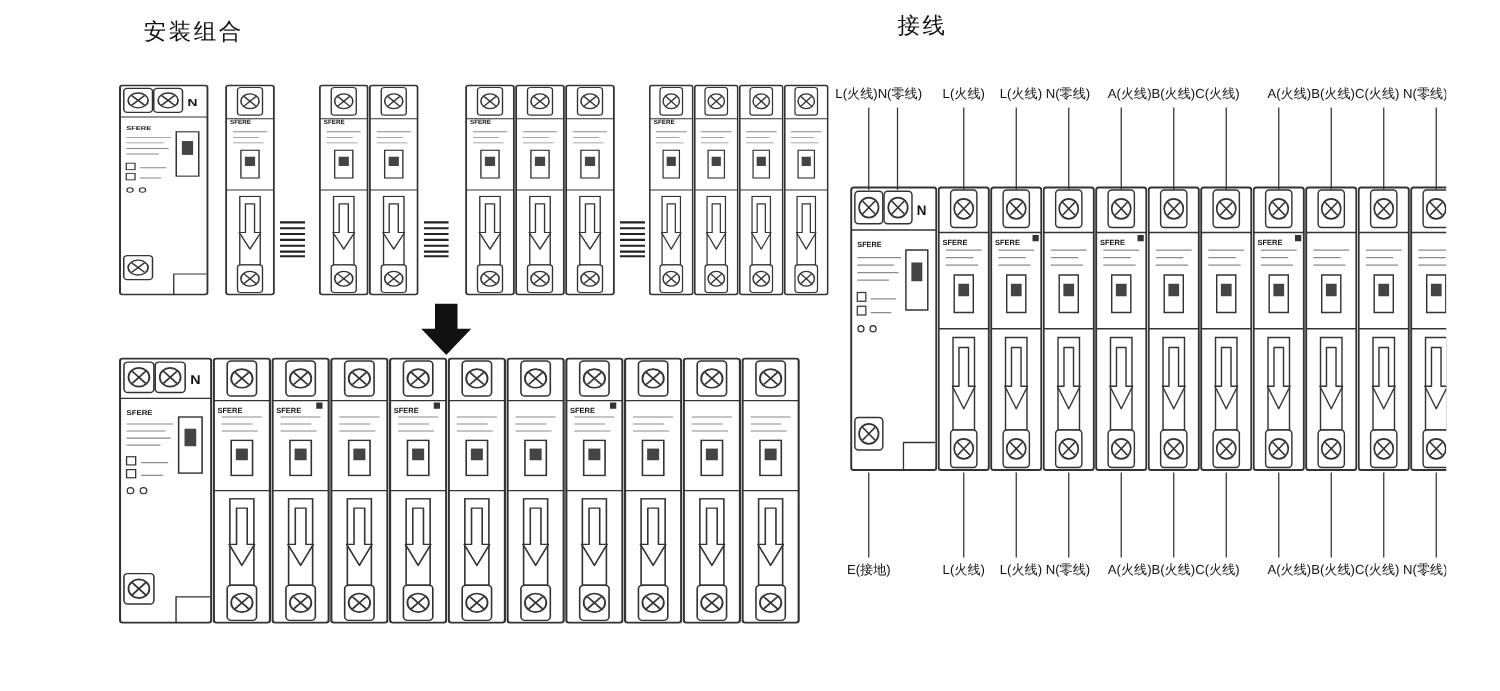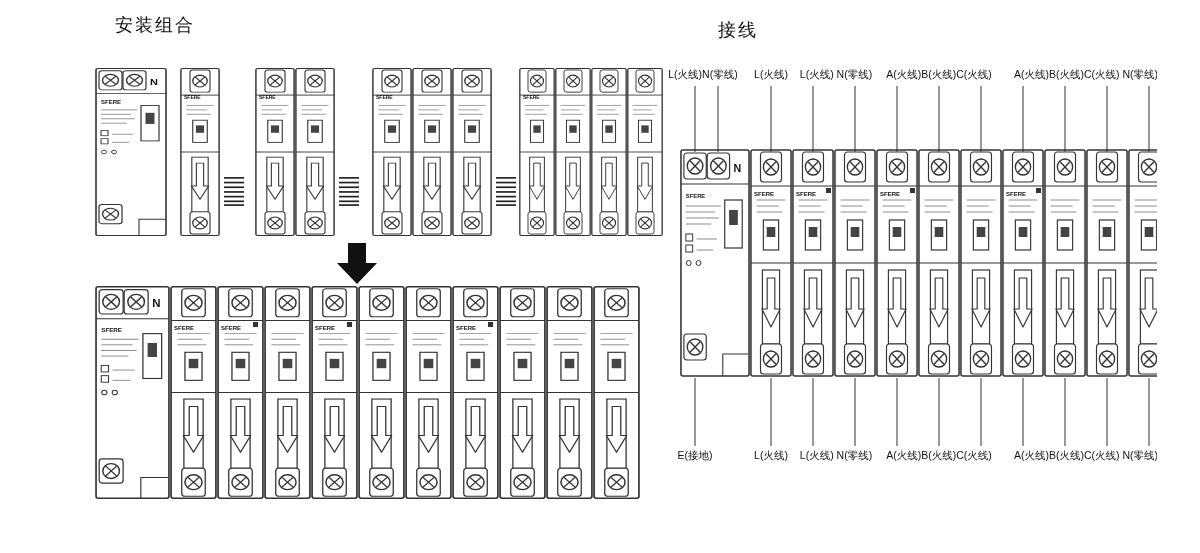--- a/index.html
+++ b/index.html
@@ -1,21 +1,21 @@
 <!DOCTYPE html>
 <html><head>
 <meta charset="utf-8">
 <style>
   * { margin:0; padding:0; box-sizing:border-box; }
   html,body { width:1200px; height:553px; background:#fff;
               font-family:"Liberation Sans","DejaVu Sans",sans-serif; }
   .stage { position:relative; width:1157px; height:553px; background:#fff; overflow:hidden; }
   .title { position:absolute; font-size:18px; color:#111; letter-spacing:2px; font-weight:500; }
   .title.install { left:115px; top:13px; }
-  .title.wiring  { left:718px; top:18px; }
+  .title.wiring  { left:718px; top:8px; }
   svg.diagram { position:absolute; left:0; top:0; }
   .wire-label { font-size:10.5px; fill:#111; text-anchor:middle; }
   .wire-line  { stroke:#333; stroke-width:1; }
   .brand-sm { font-size:6px; font-weight:bold; fill:#111; }
   .brand-xs { font-size:5px; font-weight:bold; fill:#111; }
   .n-label  { font-size:11px; font-weight:bold; fill:#111; }
 </style>
 </head>
 <body>
 

